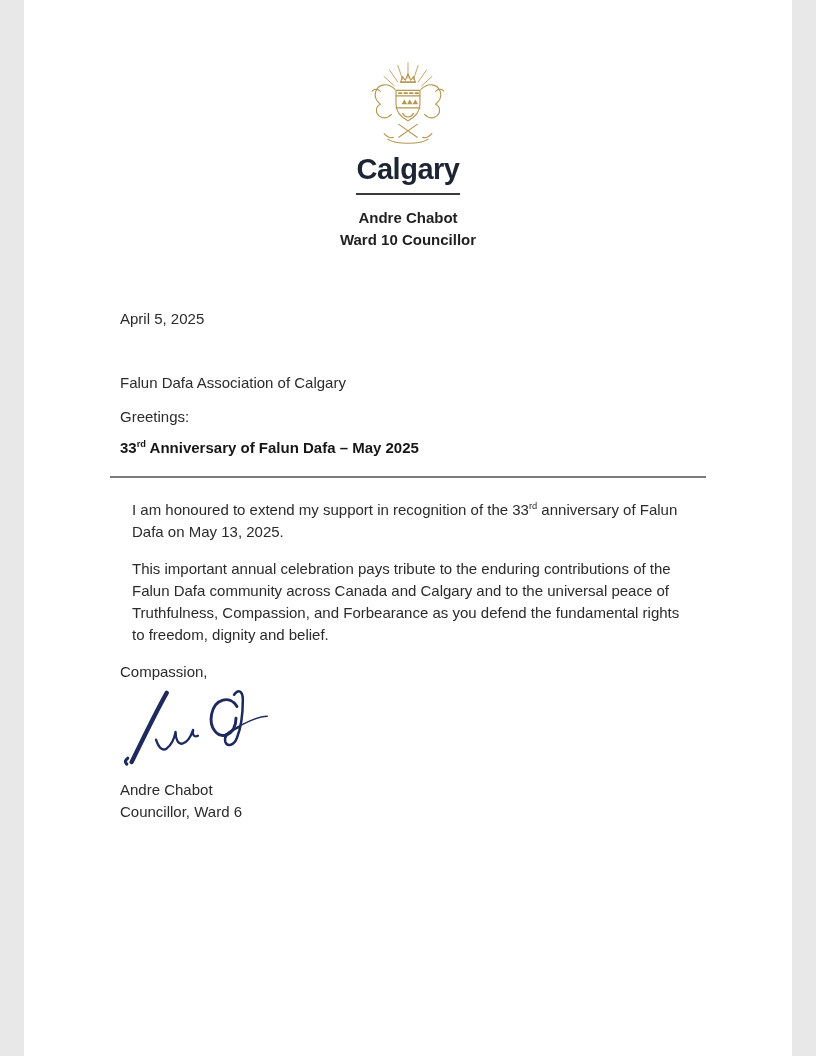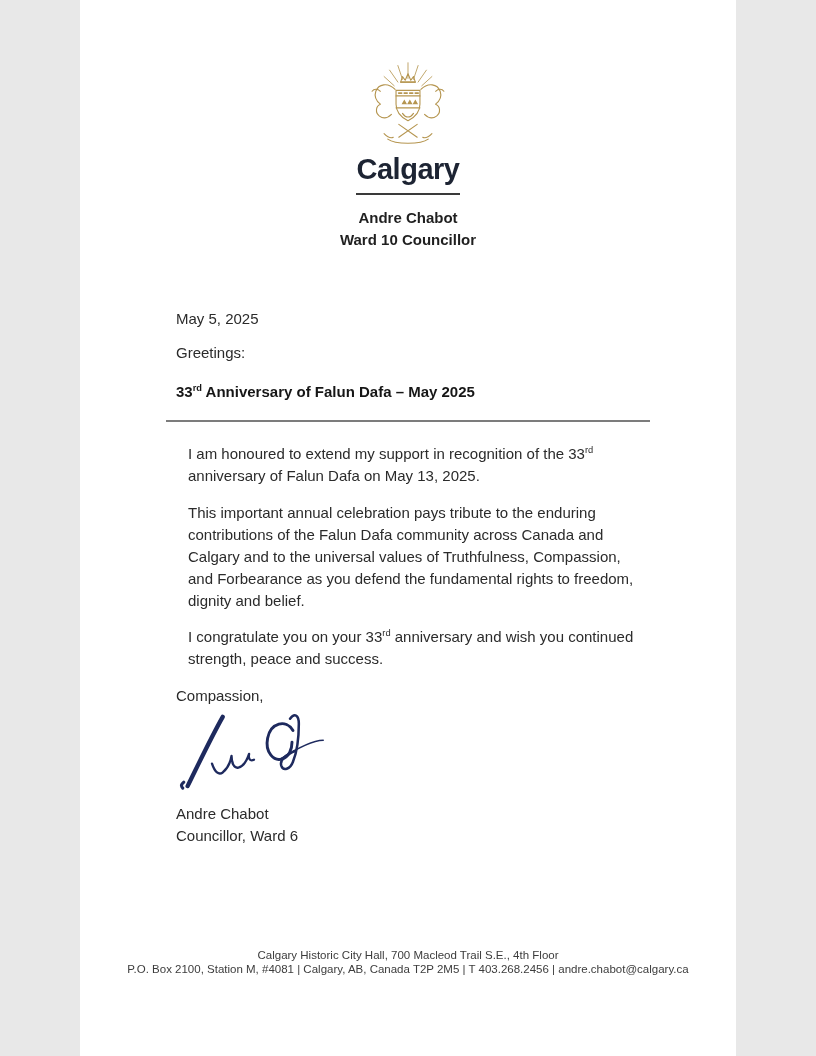--- a/index.html
+++ b/index.html
@@ -1,18 +1,18 @@
 <!DOCTYPE html>
 <html><head>
 <meta charset="utf-8">
 <style>
   html,body { margin:0; padding:0; background:#e8e8e8; }
   .page {
     position:relative;
-    width:656px; height:1056px;
+    width:768px; height:1056px;
     margin:0 auto;
     background:#ffffff;
     font-family:"Liberation Sans", sans-serif;
     color:#2b2b2b;
     overflow:hidden;
   }
   
   .letterhead { text-align:center; padding-top:60px; }
   .crest { display:inline-block; width:92px; height:90px; }
   .wordmark {
@@ -25,21 +25,21 @@
     margin:8px auto 12px auto;
   }
   .hdr-name, .hdr-title {
     font-size:15px; font-weight:bold; color:#1f1f1f; line-height:22px;
   }
   
   .letter-body { margin:0 88px 0 96px; font-size:15px; line-height:22px; }
   .date-line      { margin-top:57px; }
   .recipient-line { margin-top:42px; }
   .salutation-line{ margin-top:12px; }
-  .subject-line   { margin-top:17px; font-weight:bold; color:#161616; }
+  .subject-line   { margin-top:9px; font-weight:bold; color:#161616; }
   .rule {
     border:none; border-top:2px solid #7c7c7c;
     margin:17px 0 0 -10px; width:calc(100% + 12px);
   }
   .para { margin:12px; }
   .p1 { margin-top:21px; }
   .p2 { margin-top:15px; }
   .p3 { margin-top:14px; }
   .closing-line { margin-top:15px; }
   sup { font-size:0.62em; vertical-align:super; line-height:0; }
@@ -93,50 +93,46 @@
         <path d="M24 80 c4 4 8 5 10 4 M76 80 c-4 4 -8 5 -10 4"></path>
       </svg>
     </span>
     <div class="wordmark">Calgary</div>
     <div class="hdr-divider"></div>
     <div class="hdr-name">Andre Chabot</div>
     <div class="hdr-title">Ward 10 Councillor</div>
   </div>
 
   <div class="letter-body">
-    <div class="date-line">May 5, 2025</div>
+    <div class="date-line">April 5, 2025</div>
 
+    <div class="recipient-line">Falun Dafa Association of Calgary</div>
 
     <div class="salutation-line">Greetings:</div>
 
     <div class="subject-line"><span>33</span><sup>rd</sup><span> Anniversary of Falun Dafa – May 2025</span></div>
 
     <hr class="rule">
 
     <p class="para p1"><span>I am honoured to extend my support in recognition of the 33</span><sup>rd</sup><span> anniversary of Falun Dafa on May 13, 2025.</span></p>
 
-    <p class="para p2">This important annual celebration pays tribute to the enduring contributions of the Falun Dafa community across Canada and Calgary and to the universal values of Truthfulness, Compassion, and Forbearance as you defend the fundamental rights to freedom, dignity and belief.</p>
+    <p class="para p2">This important annual celebration pays tribute to the enduring contributions of the Falun Dafa community across Canada and Calgary and to the universal peace of Truthfulness, Compassion, and Forbearance as you defend the fundamental rights to freedom, dignity and belief.</p>
 
-    <p class="para p3"><span>I congratulate you on your 33</span><sup>rd</sup><span> anniversary and wish you continued strength, peace and success.</span></p>
 
     <div class="closing-line">Compassion,</div>
 
     <div class="signature-wrap">
       <svg viewBox="0 0 150 82" fill="none" stroke="#1e2a5e" stroke-linecap="round" stroke-linejoin="round">
         <path d="M5 74 q-4 3 -1 6" stroke-width="3.2"></path>
         <path d="M9 78 C 18 60 32 30 45 7" stroke-width="4.4"></path>
         <path d="M34 55 c3 9 7 12 11 9 c5 -4 8 -11 9 -17 c0 8 3 13 7 12 c5 -1 9 -8 11 -14 c-1 5 1 8 5 6" stroke-width="2.4"></path>
         <path d="M117 21 c-7 -12 -23 -8 -26 8 c-3 15 7 24 15 21 c7 -2 10 -10 10 -17" stroke-width="3"></path>
         <path d="M114 9 c5 -7 9 -3 9 5 c0 13 -2 29 -6 39 c-3 8 -10 10 -12 4 c-2 -7 6 -11 14 -15" stroke-width="2.6"></path>
         <path d="M103 51 C 120 40 138 31 148 31" stroke-width="1.6"></path>
       </svg>
     </div>
 
     <div class="sender-name">Andre Chabot</div>
     <div class="sender-title">Councillor, Ward 6</div>
   </div>
 
-  <div class="page-footer">
-    <div>Calgary Historic City Hall, 700 Macleod Trail S.E., 4th Floor</div>
-    <div>P.O. Box 2100, Station M, #4081  | Calgary, AB, Canada T2P 2M5 | T 403.268.2456 | andre.chabot@calgary.ca</div>
-  </div>
 
 </div>
 
 </body></html>

